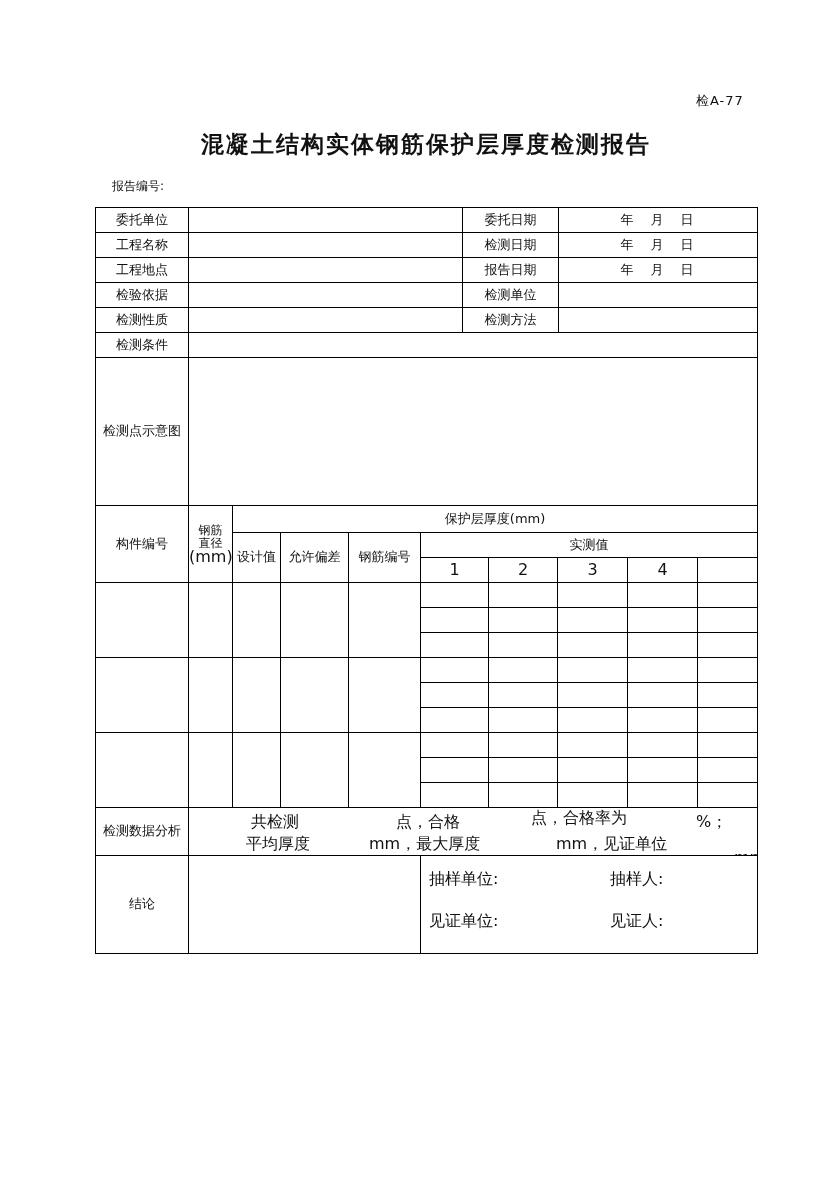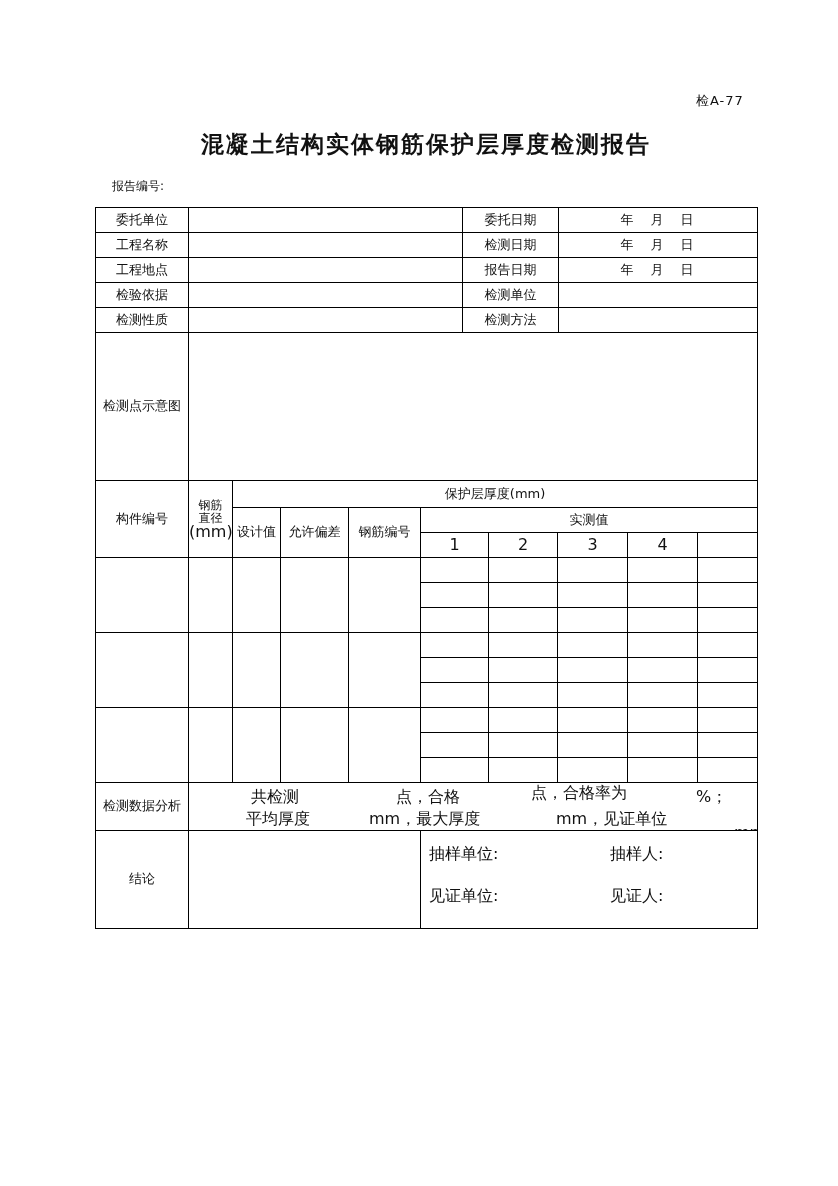--- a/index.html
+++ b/index.html
@@ -70,20 +70,24 @@
       <td class="blank"></td>
       <td>检测单位</td>
       <td class="blank"></td>
     </tr>
     <tr class="h25">
       <td>检测性质</td>
       <td class="blank"></td>
       <td>检测方法</td>
       <td class="blank"></td>
     </tr>
+    <tr class="h25">
+      <td>检测条件</td>
+      <td class="blank" colspan="3"></td>
+    </tr>
   </tbody>
     </table>
 
   <table class="mt">
     <colgroup>
         <col style="width:93px">
         <col style="width:569px">
       </colgroup>
     <tbody>
         <tr class="sketch-row">

